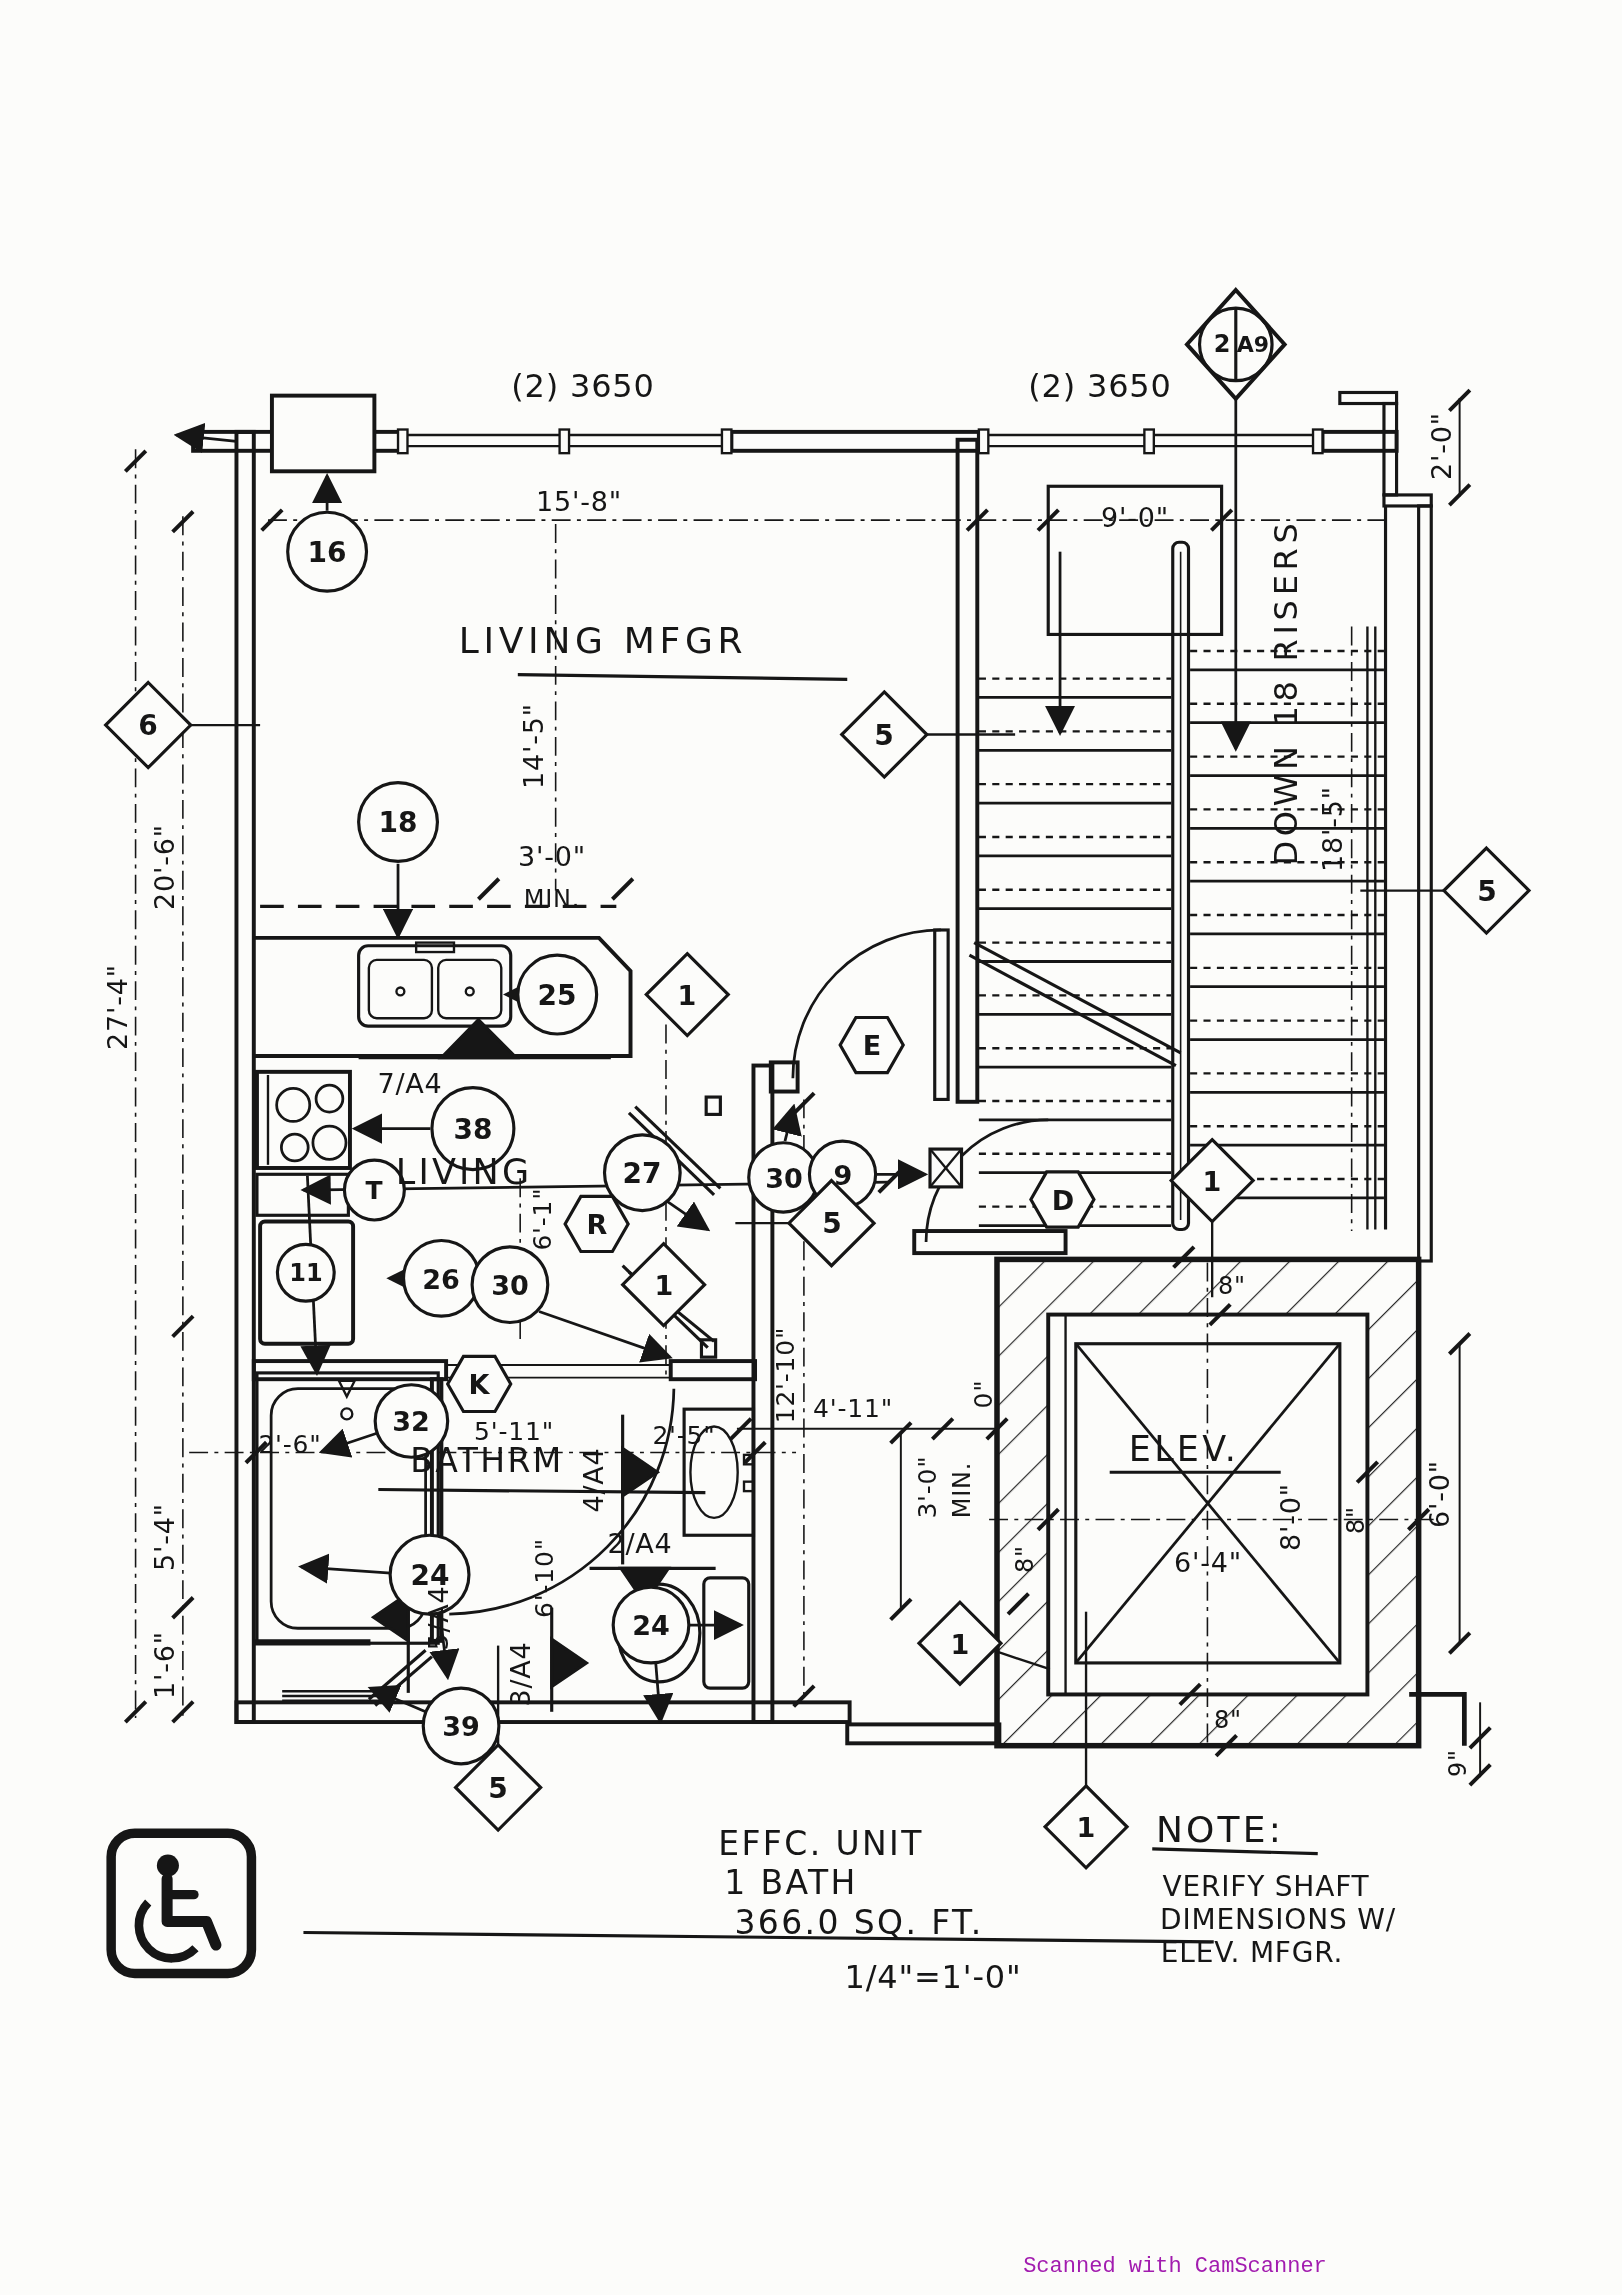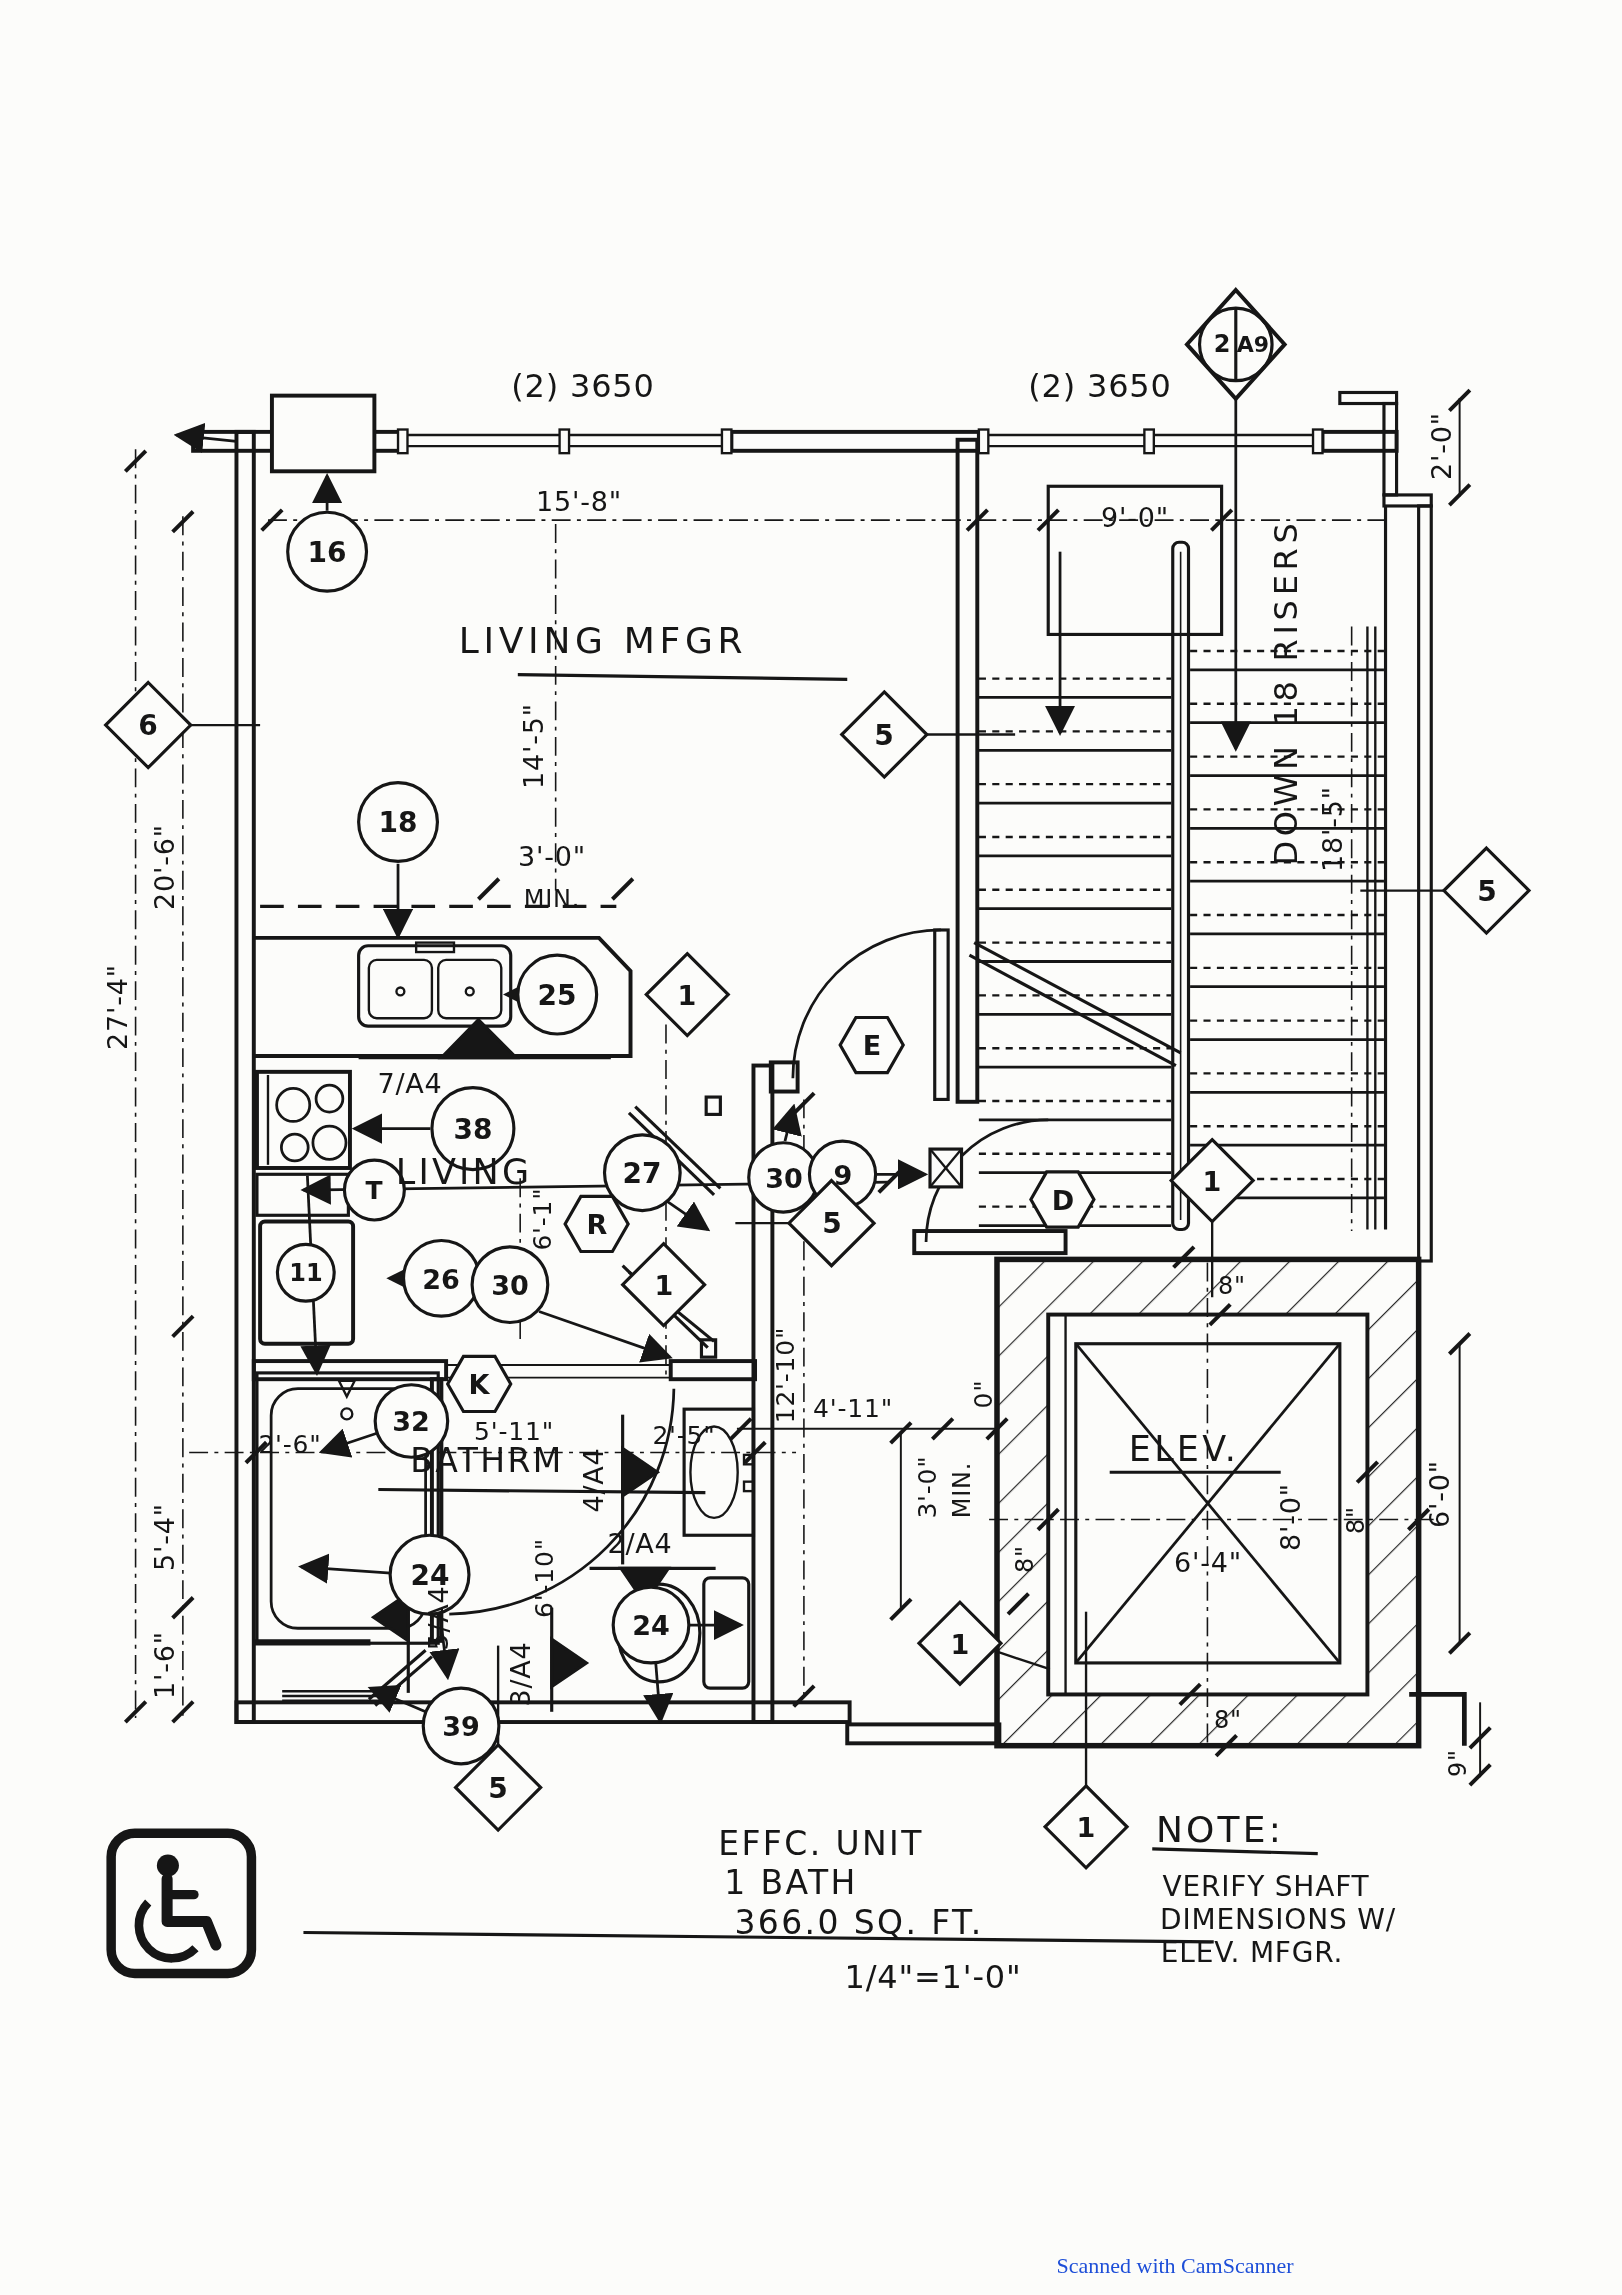--- a/index.html
+++ b/index.html
@@ -5,22 +5,22 @@
   html,body{margin:0;padding:0;background:#e8e8e8;}
   .sheet{position:relative;width:1622px;height:2295px;background:#fcfcfa;overflow:hidden;
          font-family:"DejaVu Sans",sans-serif;color:#161616;}
   svg.draw{position:absolute;left:0;top:0;}
   .lbl{position:absolute;transform:translate(-50%,-50%);white-space:nowrap;color:#161616;
        font-family:"DejaVu Sans",sans-serif;font-weight:500;letter-spacing:0.8px;}
   .v{transform:translate(-50%,-50%) rotate(-90deg);}
   .cw{transform:translate(-50%,-50%) rotate(90deg);}
   .mk{position:absolute;transform:translate(-50%,-50%);white-space:nowrap;color:#161616;
       font-family:"DejaVu Sans",sans-serif;font-weight:600;}
-  .footer{position:absolute;transform:translate(-50%,-50%);color:#1d4ed8;font-weight:400;
-      font-family:Liberation Serif, serif;}
+  .footer{position:absolute;transform:translate(-50%,-50%);color:#a21caf;font-weight:400;
+      font-family:Liberation Mono, monospace;}
 </style>
 </head>
 <body>
 
 <div class="sheet">
 
 <svg class="draw" width="1622" height="2295" viewBox="0 0 2058 2912">
   <defs>
     <marker id="ah" viewBox="0 0 10 10" refX="9" refY="5" markerWidth="11" markerHeight="11" orient="auto">
       <path d="M0,0 L10,5 L0,10 z" fill="#161616"></path>

